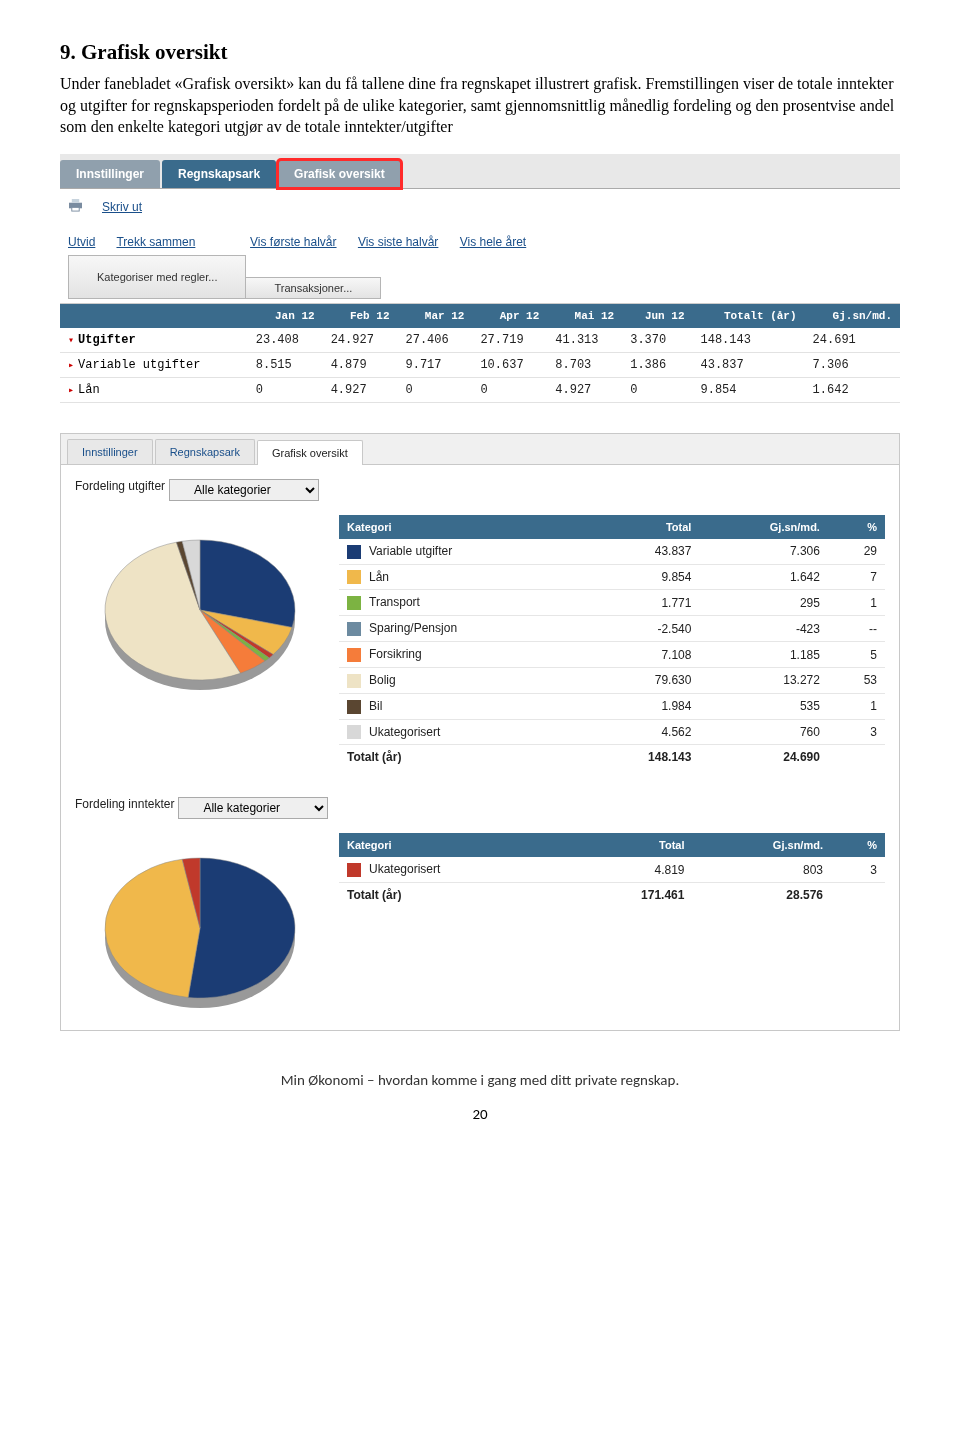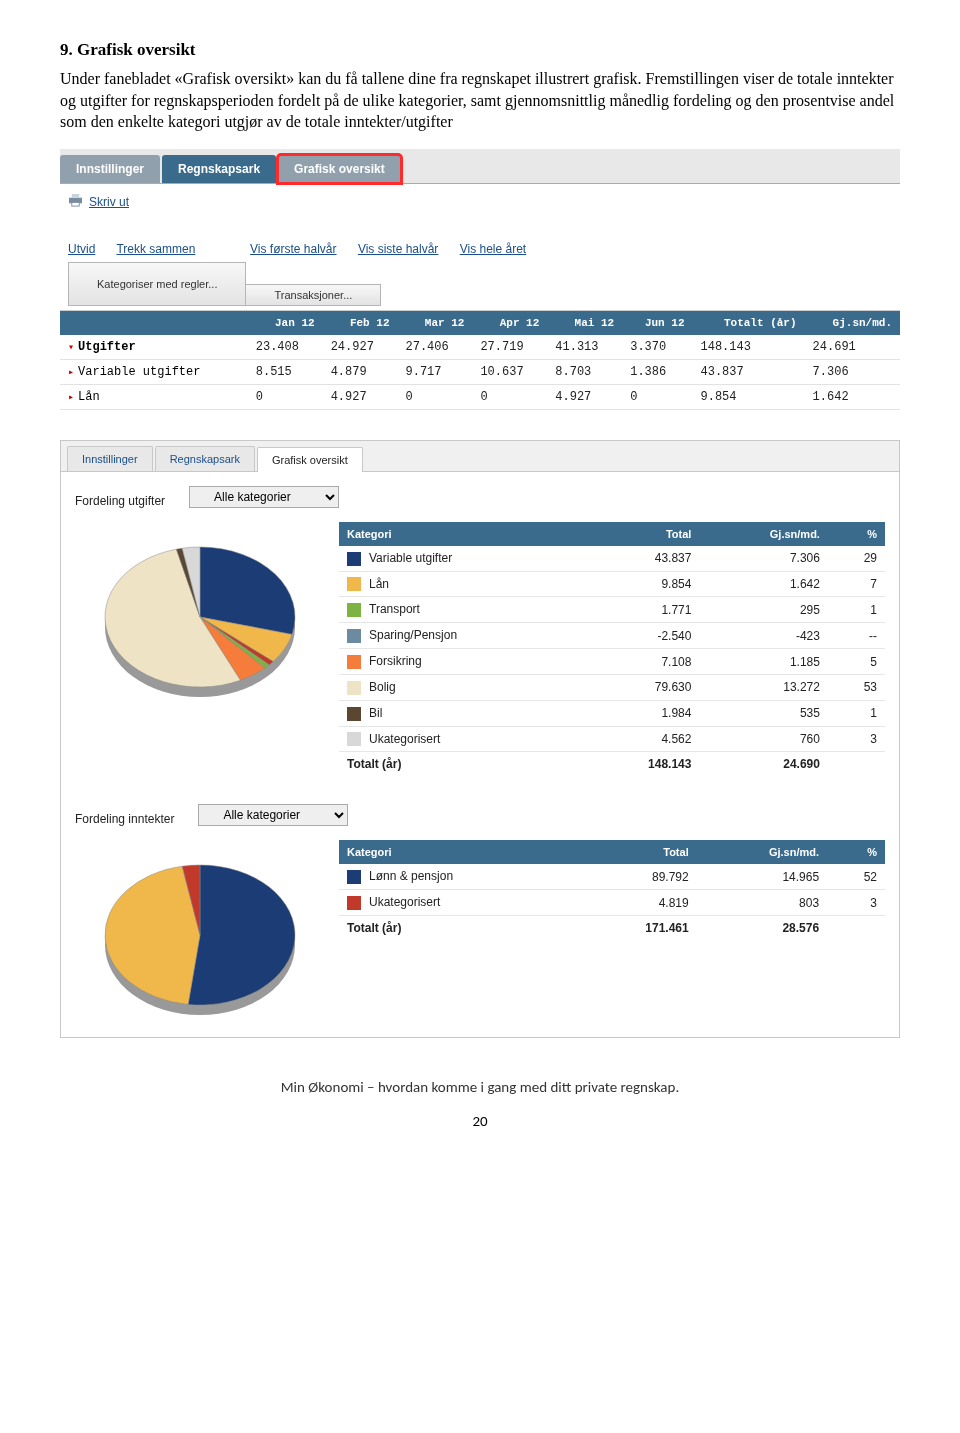--- a/index.html
+++ b/index.html
@@ -6,21 +6,21 @@
     font-family: "Times New Roman", Times, serif;
     font-size: 16px;
     color: #000;
     background: #fff;
     margin: 0;
     padding: 40px 60px 20px 60px;
     width: 960px;
     box-sizing: border-box;
   }
   h2 {
-    font-size: 17px;
+    font-size: 21px;
     font-weight: bold;
     margin: 0 0 8px 0;
   }
   p.body {
     font-size: 16px;
     line-height: 1.35;
     margin: 0 0 16px 0;
   }
   .screenshot {
     margin: 0 0 30px 0;
@@ -62,22 +62,22 @@
   .s1-link {
     color: #1a4f8a;
     text-decoration: underline;
     margin-right: 18px;
     font-size: 12px;
     cursor: pointer;
   }
   .s1-print {
     display: inline-flex;
     align-items: center;
-    gap: 6px;
-    margin-bottom: 28px;
+    gap: 19px;
+    margin-bottom: 16px;
   }
   .s1-print svg { width: 15px; height: 13px; }
   .s1-buttons {
     display: flex;
     gap: 0;
     margin-top: 6px;
   }
   .s1-btn {
     background: linear-gradient(#f7f7f7,#e3e3e3);
     border: 1px solid #b5b5b5;
@@ -149,22 +149,22 @@
   .s2-tab.active {
     background: #fff;
     color: #222;
     font-weight: normal;
     position: relative;
     top: 1px;
   }
   .s2-body { padding: 14px 14px 10px 14px; }
   .s2-select-row {
     display: flex;
-    align-items: flex-end;
-    gap: 24px;
+    align-items: flex-start;
+    gap: 4px;
     font-size: 12px;
     margin-bottom: 14px;
   }
   .s2-select {
     font-family: Verdana, Arial, sans-serif;
     font-size: 12px;
     padding: 2px 20px;
     border: 1px solid #aaa;
     width: 150px;
   }
@@ -431,26 +431,20 @@
           <thead>
               <tr id="inn-head">
                 <th>Kategori</th>
                 <th>Total</th>
                 <th>Gj.sn/md.</th>
                 <th>%</th>
               </tr>
             </thead>
           <tbody id="inn-body">
               <tr>
-                <td><span class="s2-swatch" style="background:#1b3c74"></span>Lønn &amp; pensjon</td>
-                <td>89.792</td>
-                <td>14.965</td>
-                <td>52</td>
-              </tr>
-              <tr>
                 <td><span class="s2-swatch" style="background:#c0392b"></span>Ukategorisert</td>
                 <td>4.819</td>
                 <td>803</td>
                 <td>3</td>
               </tr>
               <tr class="s2-total-row">
                 <td>Totalt (år)</td>
                 <td>171.461</td>
                 <td>28.576</td>
                 <td></td>

